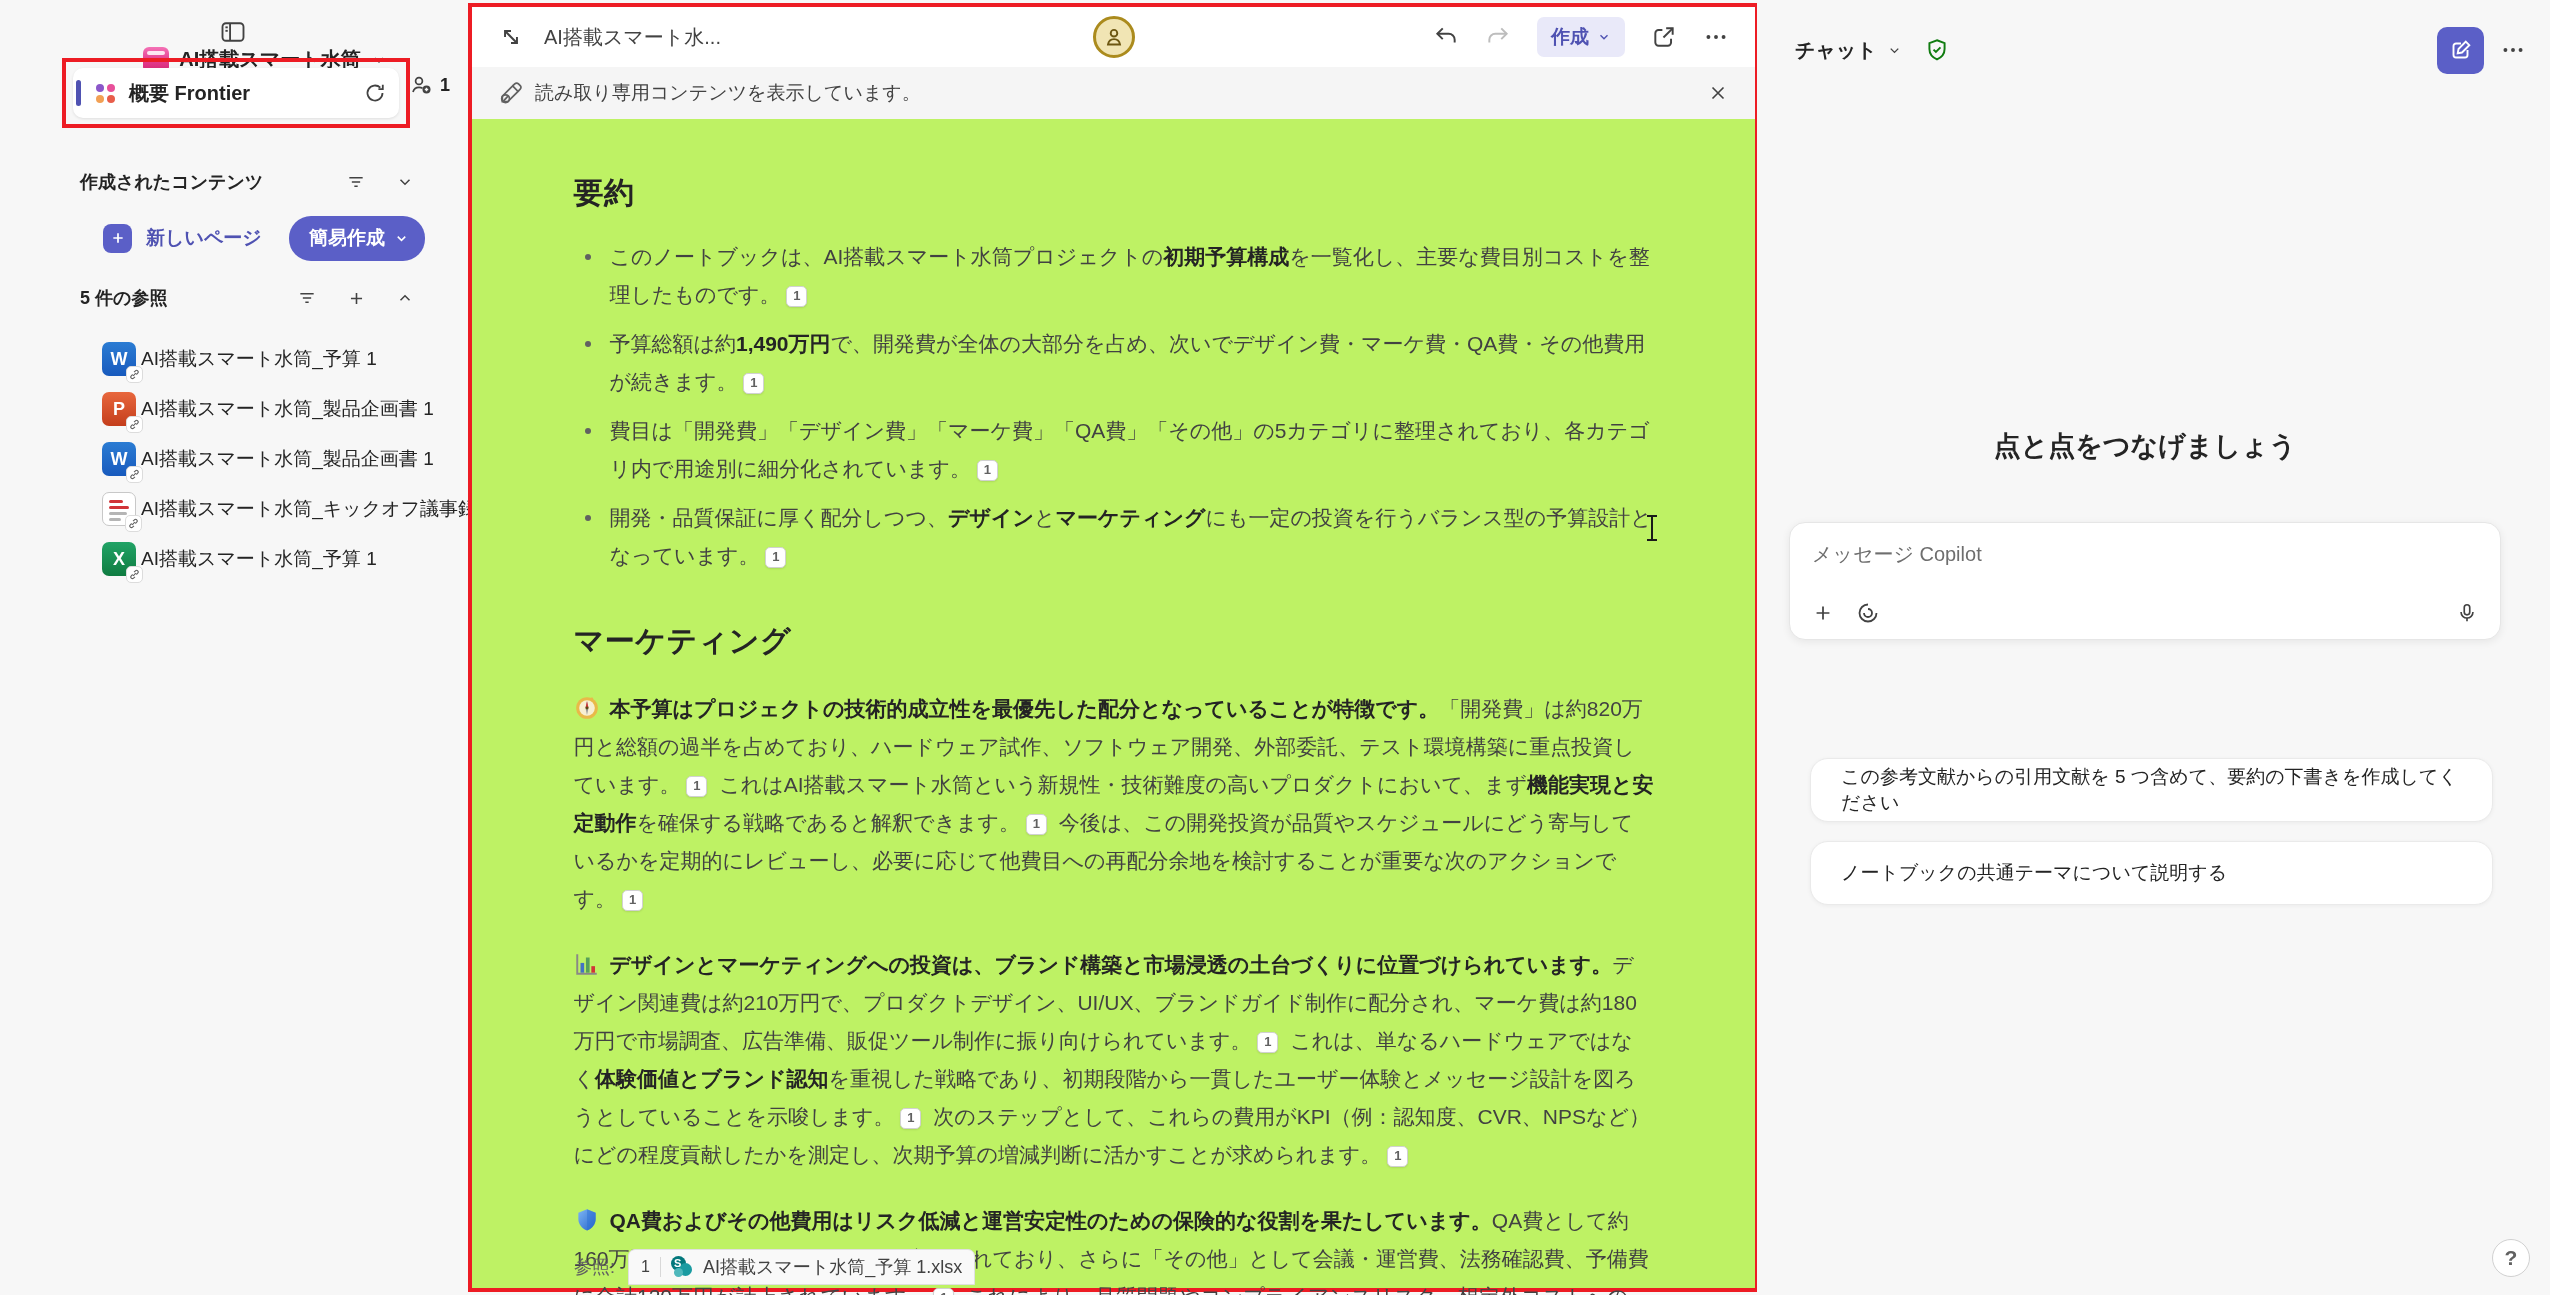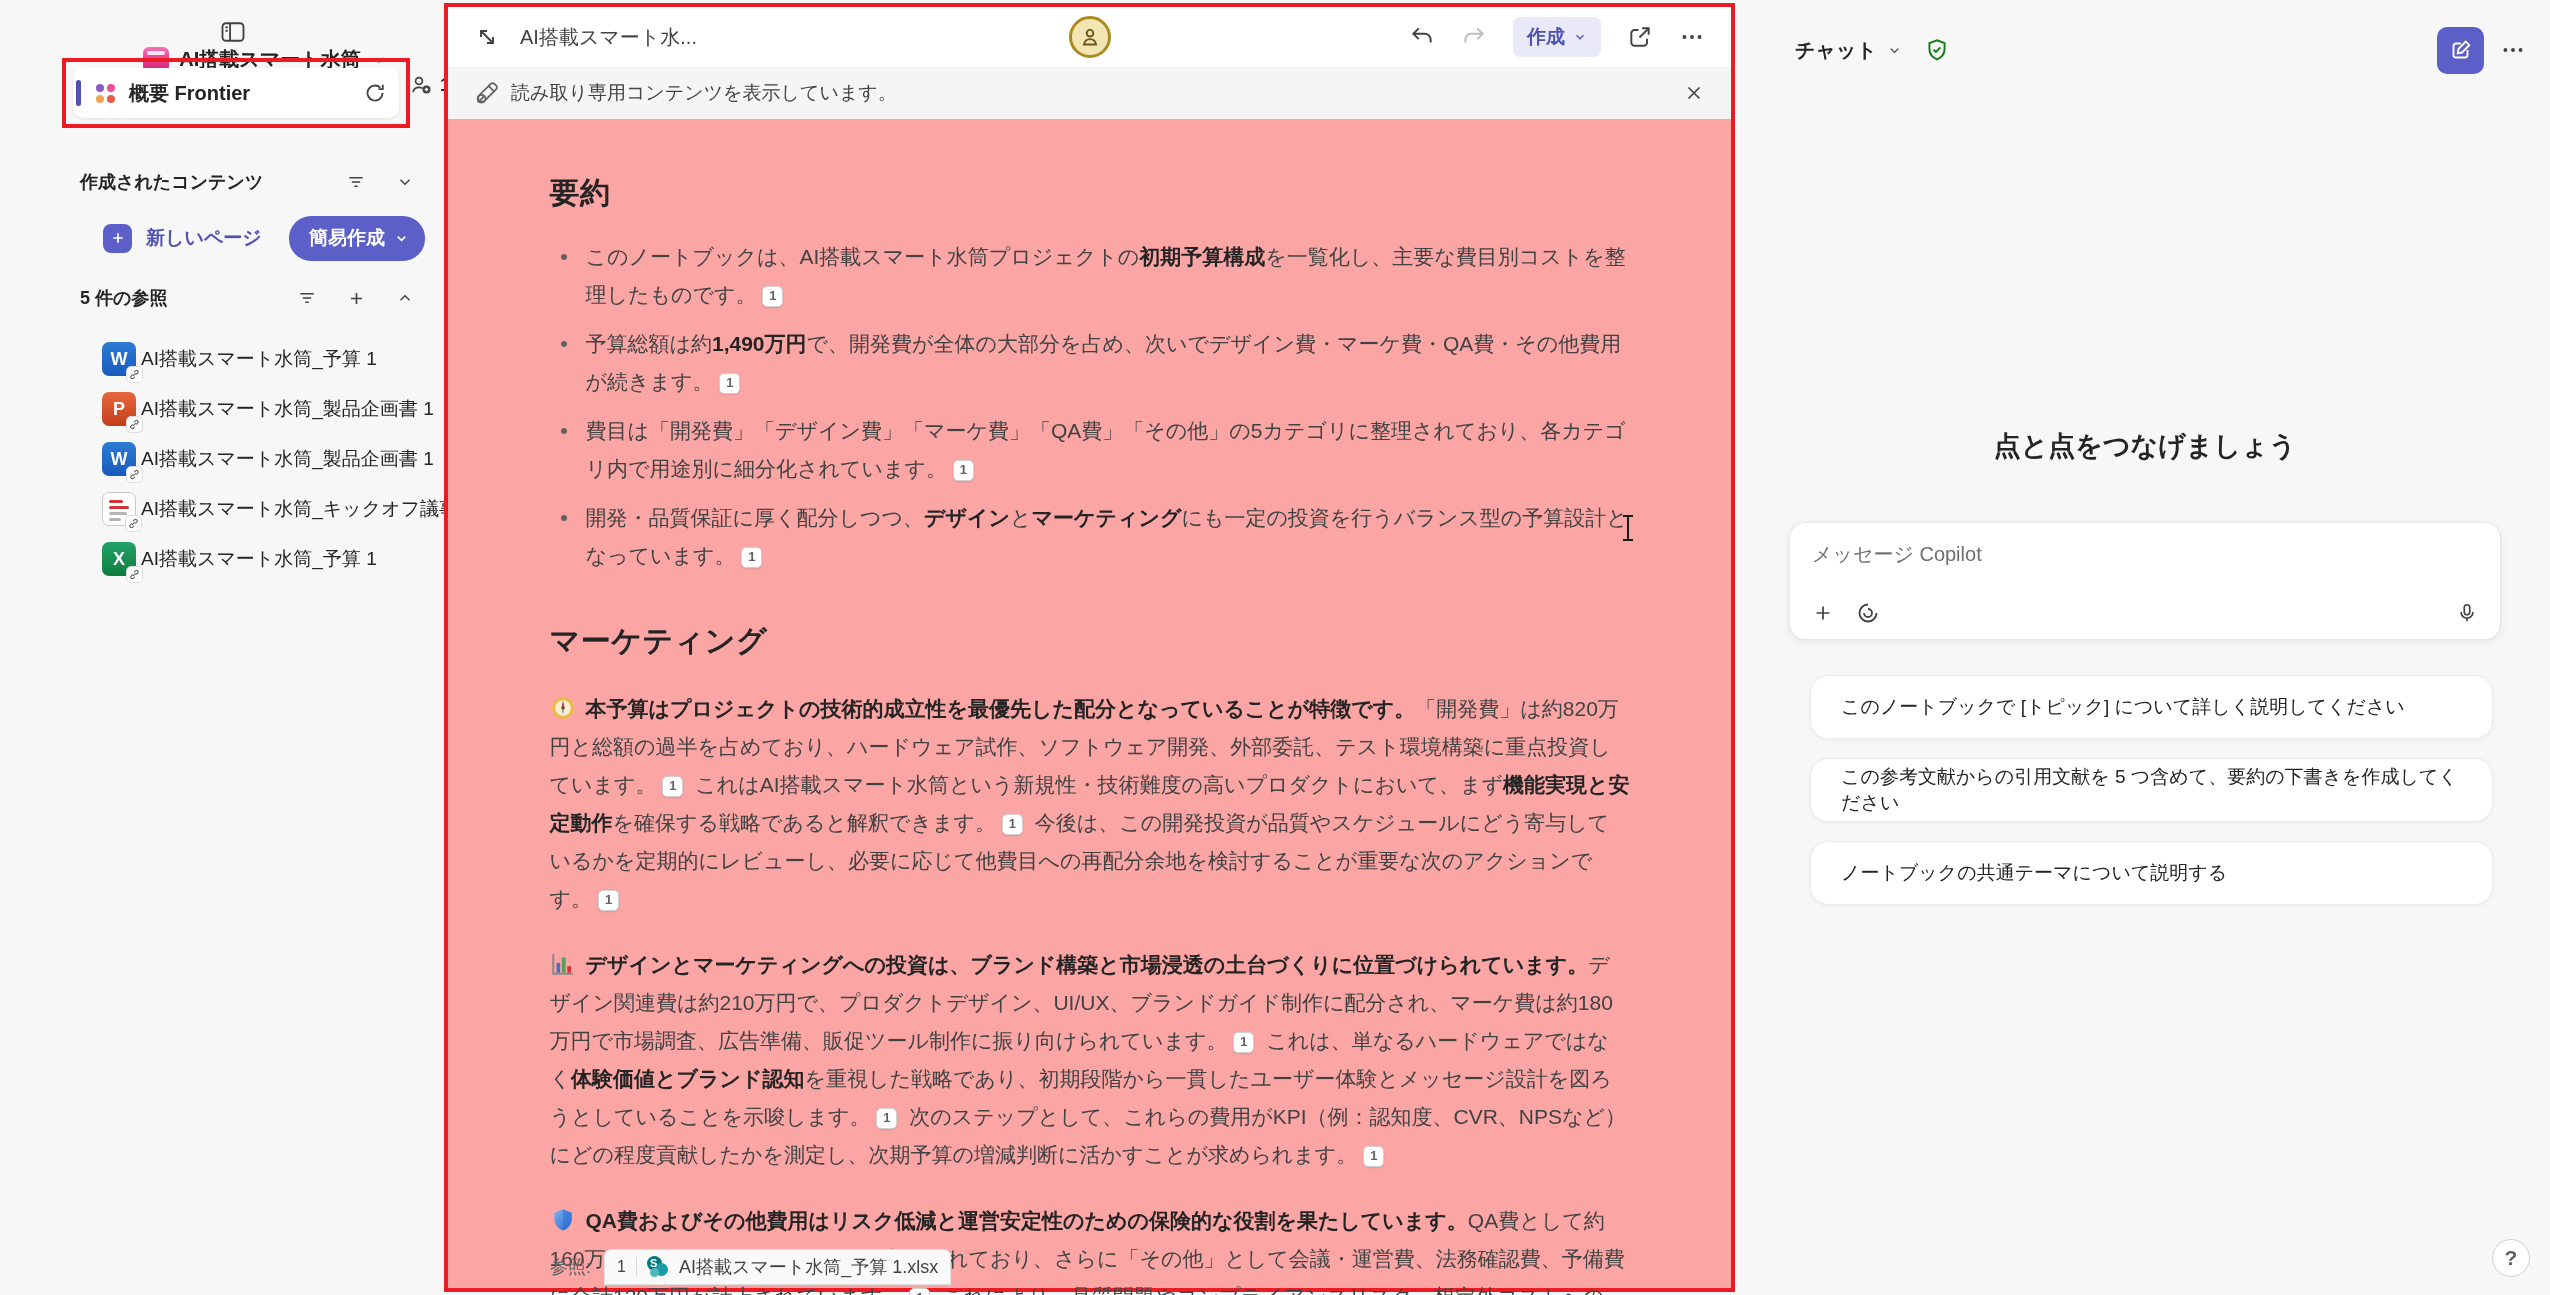--- a/index.html
+++ b/index.html
@@ -44,21 +44,21 @@
   .file-ic { position:relative; width:34px; height:34px; border-radius:7px; flex:0 0 auto; display:flex; align-items:center; justify-content:center; font-size:18px; font-weight:700; color:#fff; }
   .fi-word { background:linear-gradient(180deg,#2b7cd3,#185abd); }
   .fi-ppt  { background:linear-gradient(180deg,#e8673d,#c43e1c); }
   .fi-xls  { background:linear-gradient(180deg,#21a366,#107c41); }
   .fi-txt  { background:#ffffff; border:1px solid #c8c8c8; }
   .fi-txt .tl { position:absolute; left:6px; height:3px; border-radius:2px; }
   .link-badge { position:absolute; right:-7px; bottom:-7px; width:17px; height:17px; background:#ffffff; border:1px solid #dcdcdc; border-radius:5px; display:flex; align-items:center; justify-content:center; }
   .file-label { margin-left:5px; font-size:19px; color:#242424; white-space:nowrap; }
 
   
-  .main-panel { position:absolute; left:444px; top:3px; width:1291px; height:1289px; background:#fca5a5; border:4px solid #ed1c24; }
+  .main-panel { position:absolute; left:468px; top:3px; width:1291px; height:1289px; background:#bef264; border:4px solid #ed1c24; }
   .doc-header { height:60px; display:flex; align-items:center; padding:0 26px; position:relative; background:#fff; }
   .doc-title { margin-left:20px; font-size:20px; color:#424242; }
   .avatar { position:absolute; left:50%; top:50%; transform:translate(-50%,-50%); width:42px; height:42px; border-radius:50%; background:#f1e5b4; border:3px solid #ab8b1d; display:flex; align-items:center; justify-content:center; }
   .hdr-right { margin-left:auto; display:flex; align-items:center; gap:26px; }
   .create-btn { height:40px; padding:0 14px; border:none; border-radius:7px; background:#e9e9f9; color:#4f52b2; font-size:19px; font-weight:700; display:flex; align-items:center; gap:8px; cursor:pointer; font-family:inherit; }
 
   .readonly-banner { height:52px; background:#f5f5f5; display:flex; align-items:center; padding:0 26px; gap:11px; }
   .readonly-text { font-size:19px; color:#424242; }
   .readonly-banner .close { margin-left:auto; }
 
@@ -453,20 +453,19 @@
         <button class="icon-btn">
           <svg width="22" height="22" viewBox="0 0 24 24" fill="none" stroke="#424242" stroke-width="1.8">
               <rect x="9" y="3" width="6" height="11" rx="3"></rect>
               <path d="M5.5 11a6.5 6.5 0 0 0 13 0"></path>
               <path d="M12 17.5V21"></path>
             </svg>
         </button>
       </div>
     </div>
 
-    <button class="chip chip1">このノートブックで [トピック] について詳しく説明してください</button>
     <button class="chip chip2">この参考文献からの引用文献を 5 つ含めて、要約の下書きを作成してください</button>
     <button class="chip chip3">ノートブックの共通テーマについて説明する</button>
 
     <button class="help-btn">?</button>
   </section>
 
 </div>
 
 </body></html>

